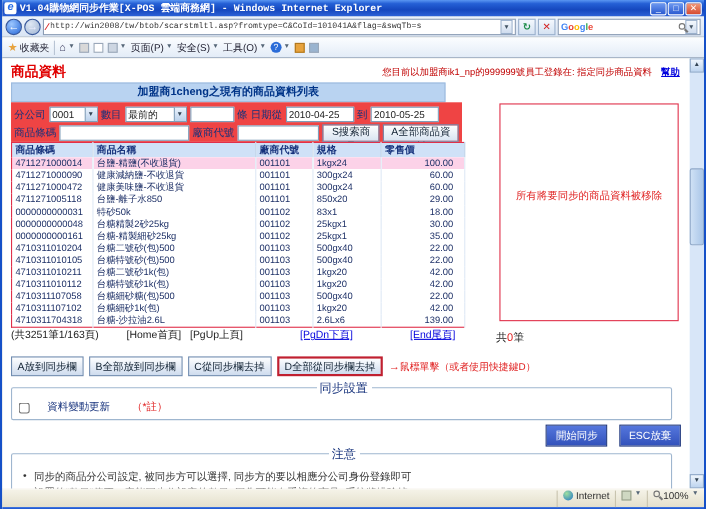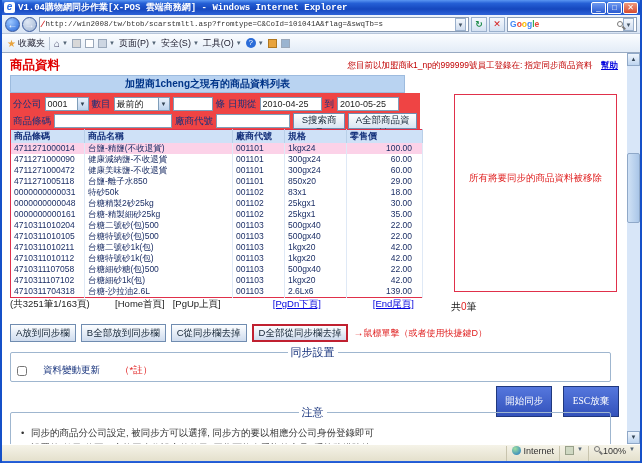--- a/index.html
+++ b/index.html
@@ -113,22 +113,22 @@
   .act-hint .arr { font-weight:bold; font-size:10px; }
 
   fieldset { border:1px solid #9fb6cf; border-radius:2px; }
   .fs-sync { position:absolute; left:8px; top:292px; width:601px; height:37px; padding:2px 6px; }
   .fs-sync legend, .fs-notes legend { font-size:11px; color:#16327c; padding:0 3px; margin-left:2px;text-align:center; }
   .chkrow { display:flex; align-items:center; gap:16px; font-size:9.5px; color:#16327c; margin-top:2px; }
   .chkrow input { width:10px; height:10px; }
   .chkrow .note-star { color:#e02020; margin-left:4px; }
 
   .go-btns { position:absolute; left:0; top:333px; width:617px; text-align:right; }
-  .blue-btn { height:31px; min-width:56px; border:1px solid #20387e; background:linear-gradient(180deg,#5577dd,#3352bb);
-              color:#fff; font-size:9.5px; font-family:Liberation Serif, serif; margin-left:8px; padding:0 6px; }
+  .blue-btn { height:20px; min-width:56px; border:1px solid #20387e; background:linear-gradient(180deg,#5577dd,#3352bb);
+              color:#fff; font-size:9.5px; font-family:Liberation Sans, sans-serif; margin-left:8px; padding:0 6px; }
 
   .fs-notes { position:absolute; left:8px; top:352px; width:601px; height:60px; padding:3px 6px; overflow:hidden; }
   .fs-notes ul { list-style:none; margin-top:4px; }
   .fs-notes li { font-size:9.5px; color:#333; margin:2px 0 0 14px; position:relative; white-space:nowrap; }
   .fs-notes li:before { content:"\2022"; position:absolute; left:-10px; color:#333; }
 
   
   .scrollv { position:absolute; right:0; top:0; width:13px; height:391px; background:#d8e6f8; }
   .scrollv .sarrow { position:absolute; left:0; width:13px; height:13px; background:linear-gradient(180deg,#f0f6fd,#bdd4ef);
                      border:1px solid #8fa8c8; font-size:6px; text-align:center; line-height:11px; color:#345; }

